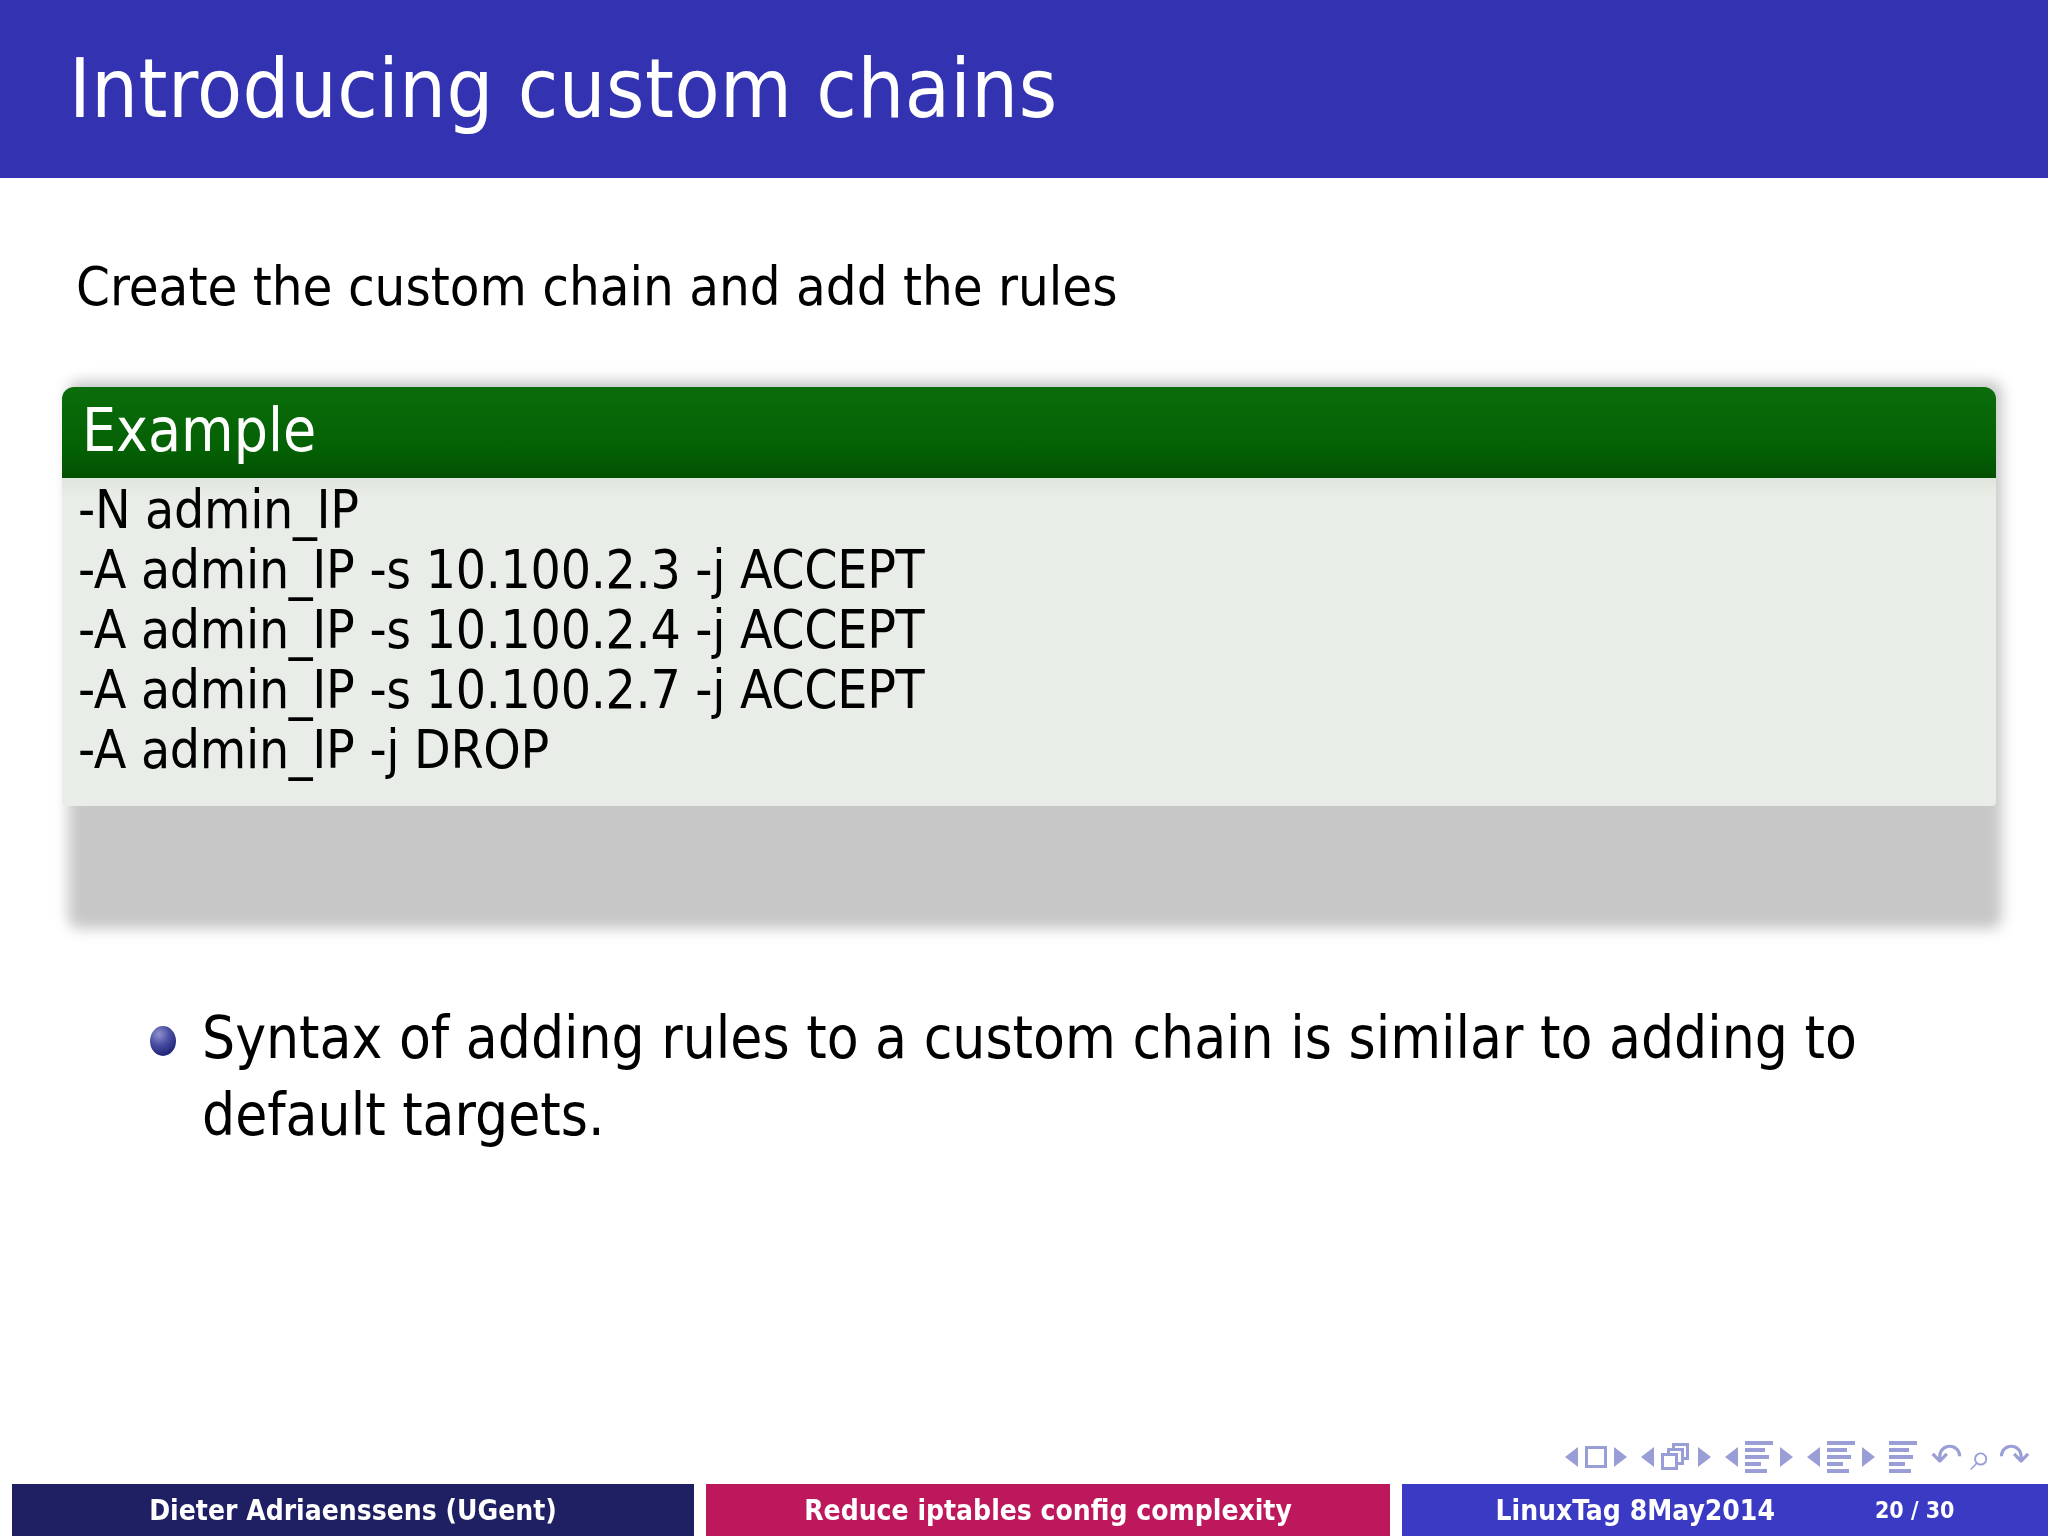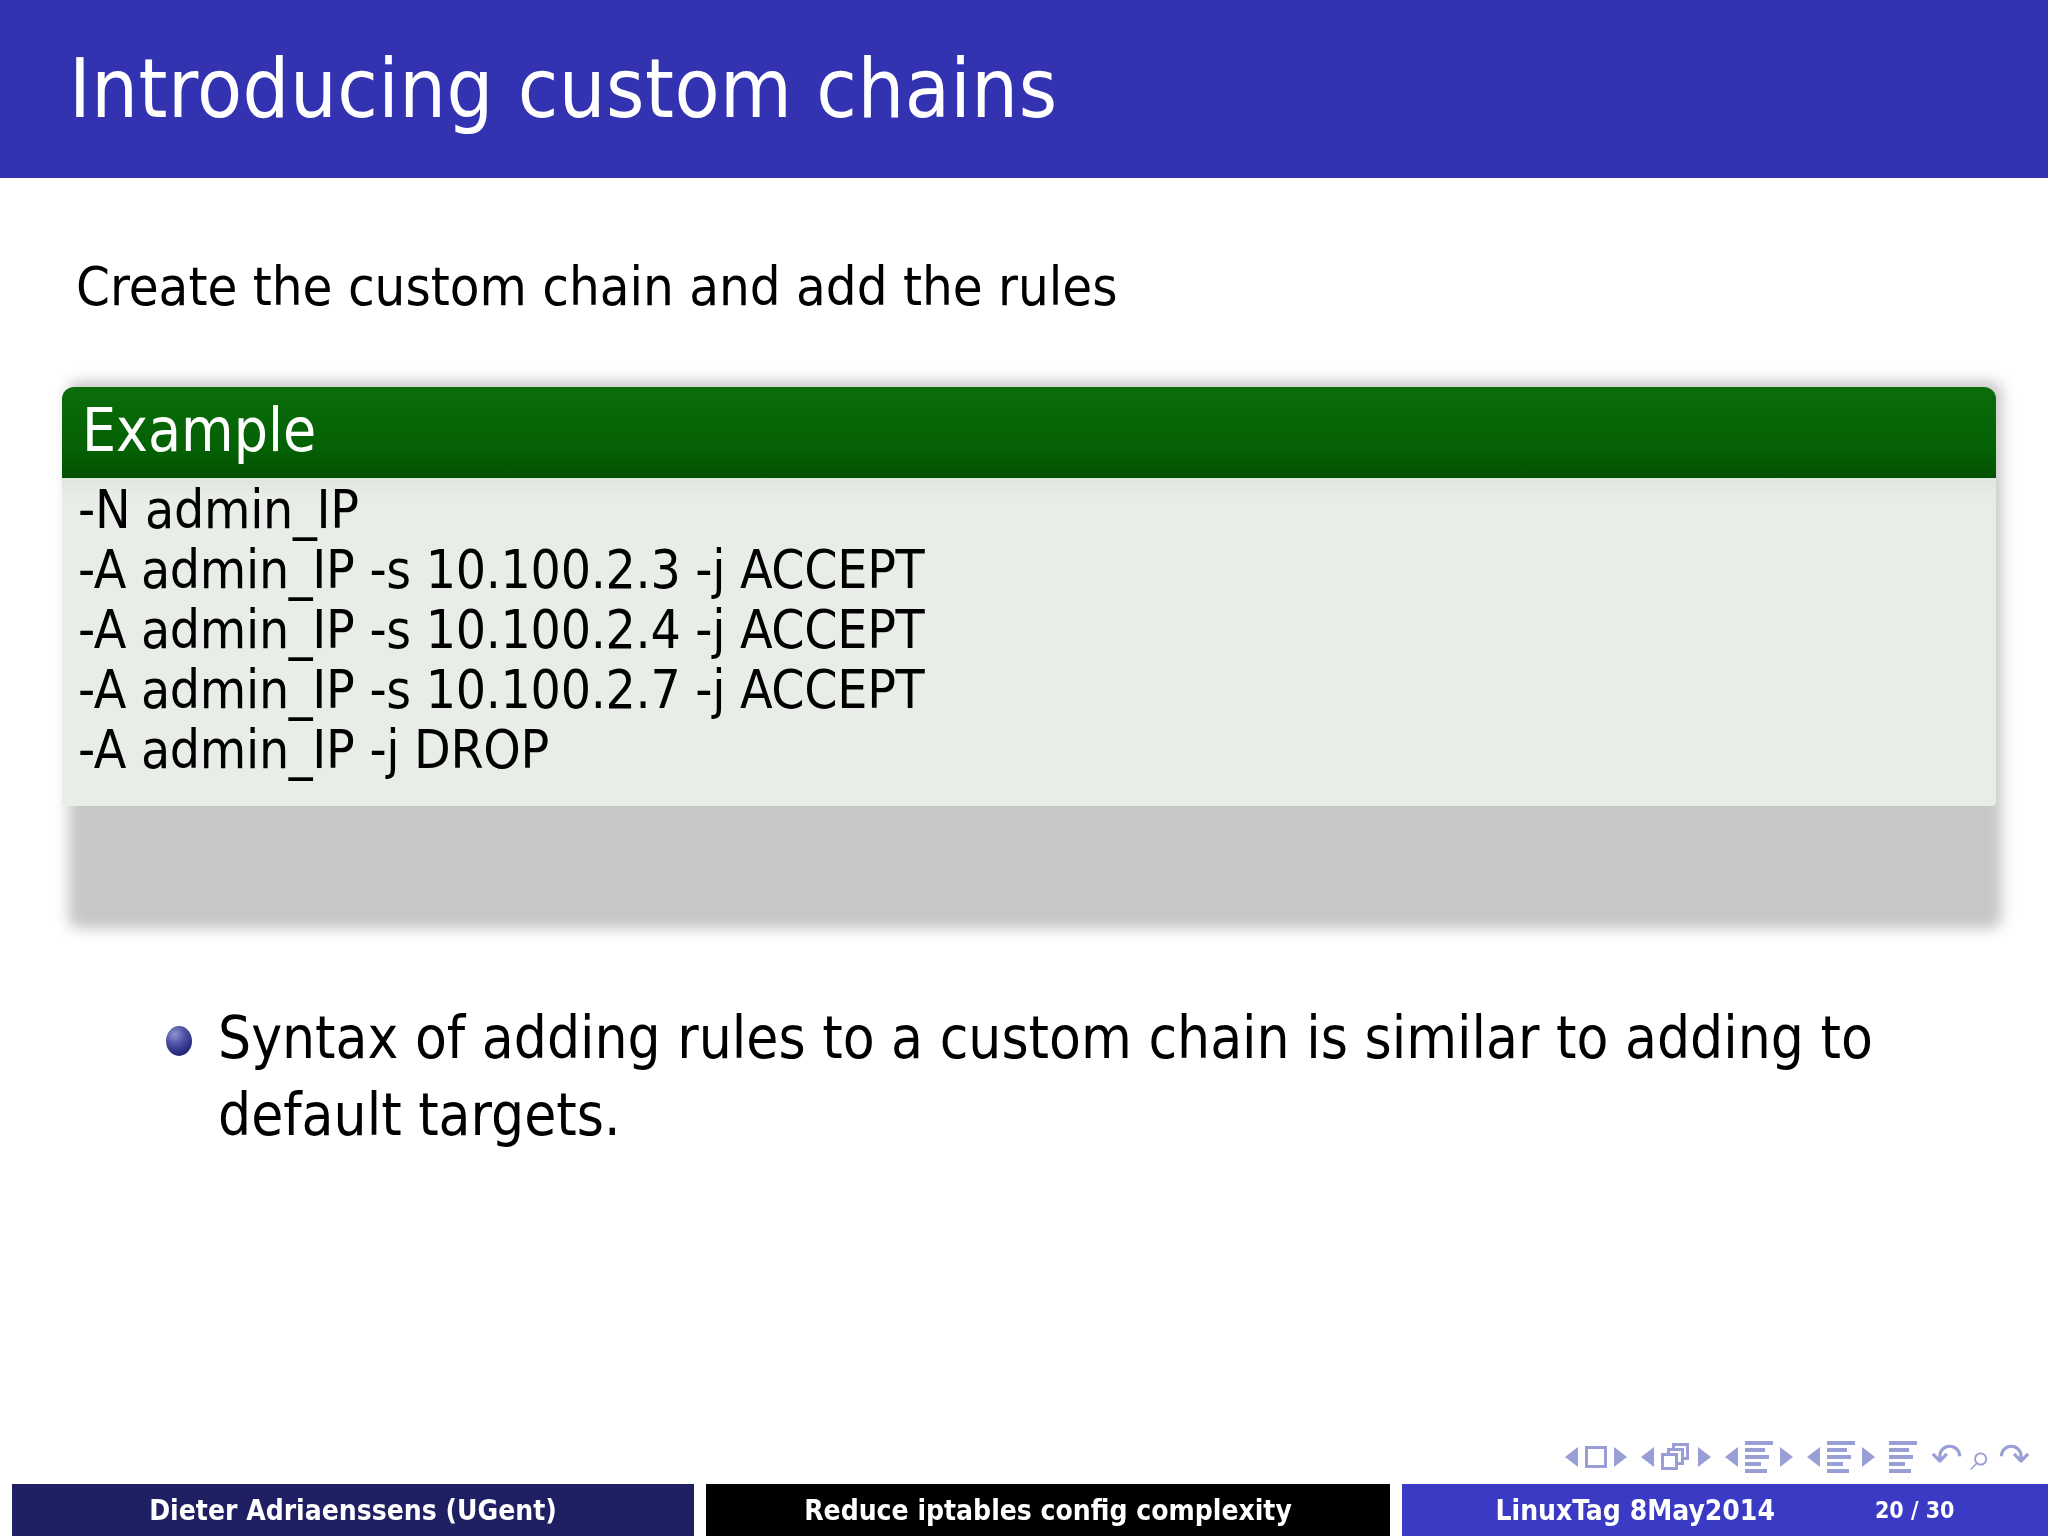--- a/index.html
+++ b/index.html
@@ -108,21 +108,21 @@
     line-height: 1.13;
     white-space: pre;
     font-family: "DejaVu Sans Condensed", "DejaVu Sans", sans-serif;
     font-stretch: condensed;
     letter-spacing: -0.3px;
   }
 
   
   .bullet-list {
     position: absolute;
-    left: 166px;
+    left: 150px;
     top: 1000px;
     width: 1760px;
   }
   .bullet-item {
     display: flex;
     align-items: flex-start;
     gap: 26px;
   }
   .bullet-dot {
     flex: 0 0 auto;
@@ -220,21 +220,21 @@
     color: #ffffff;
     font-size: 28px;
     font-weight: 700;
     white-space: nowrap;
     font-family: "DejaVu Sans Condensed", "DejaVu Sans", sans-serif;
     font-stretch: condensed;
     box-sizing: border-box;
     margin-left: 12px;
   }
   .seg-author  { width: 682px;  background: #1f1f63; }
-  .seg-title   { width: 684px;  background: #000000; }
+  .seg-title   { width: 684px;  background: #be185d; }
   .seg-date    { flex: 1;       background: #3a3ac4; gap: 100px; }
   .page-num {
     font-size: 23px;
     font-weight: 700;
     color: #ffffff;
     font-family: "DejaVu Sans Condensed", "DejaVu Sans", sans-serif;
     font-stretch: condensed;
   }
 </style>
 </head>

